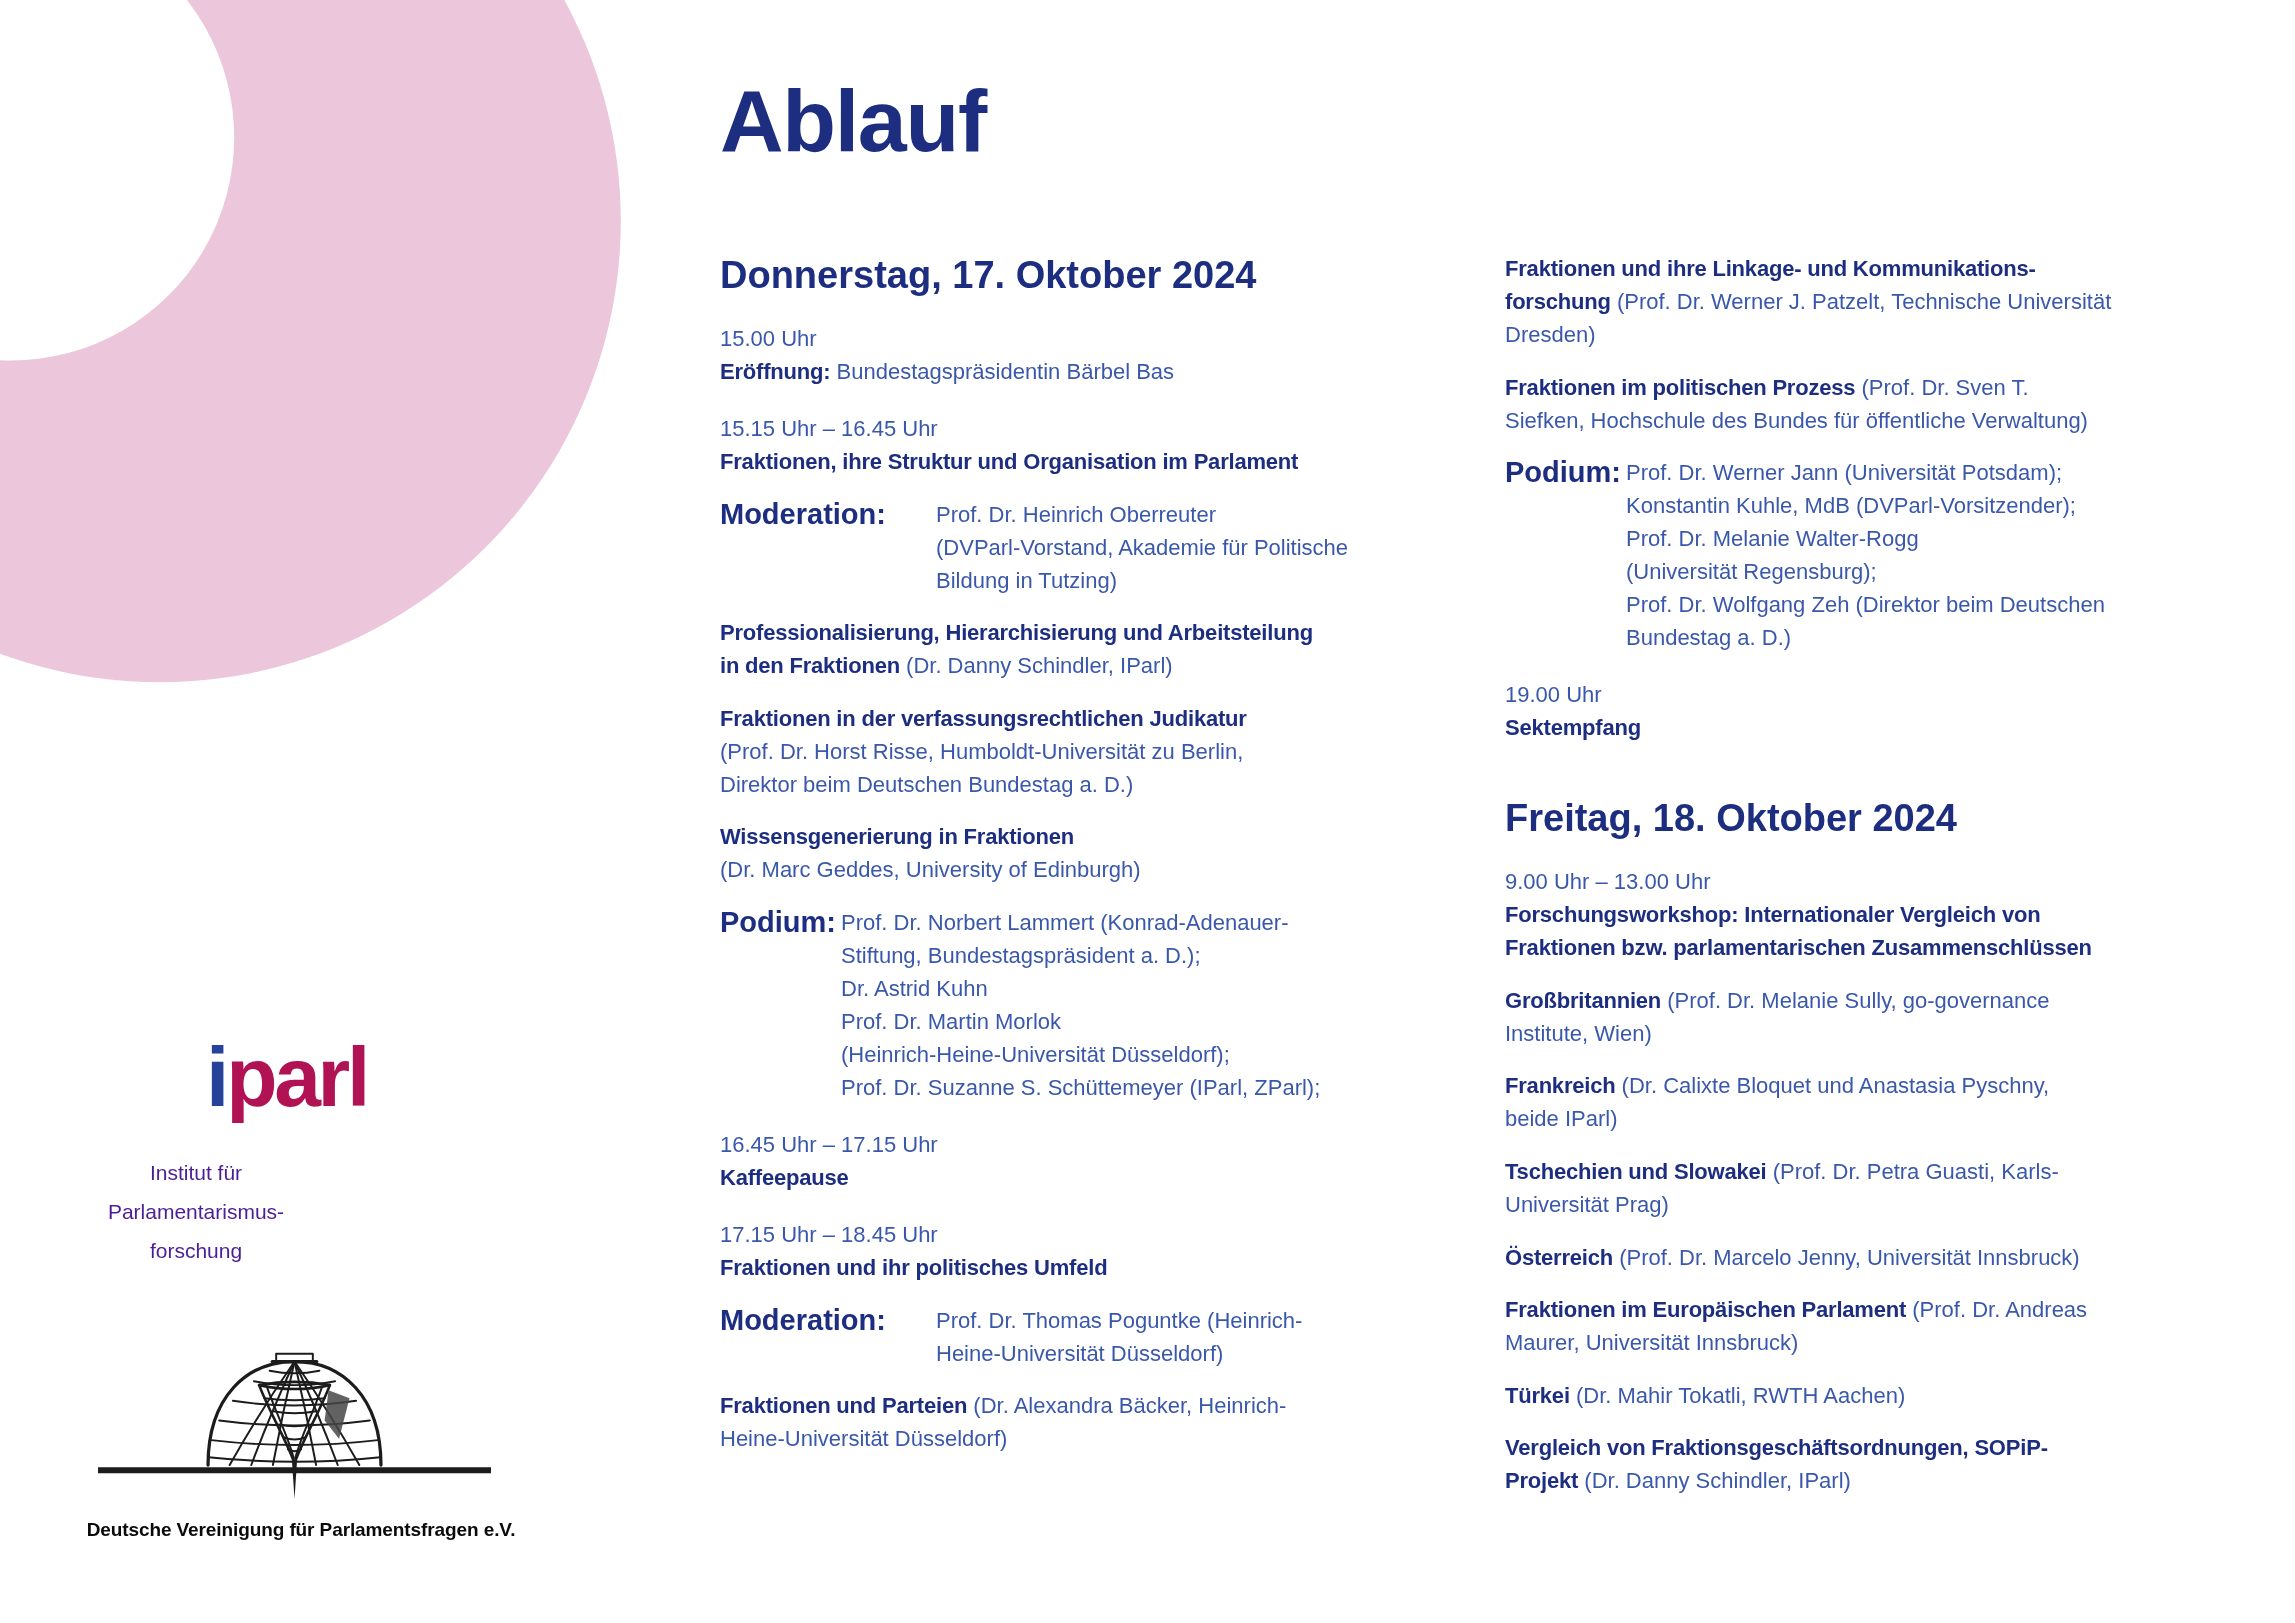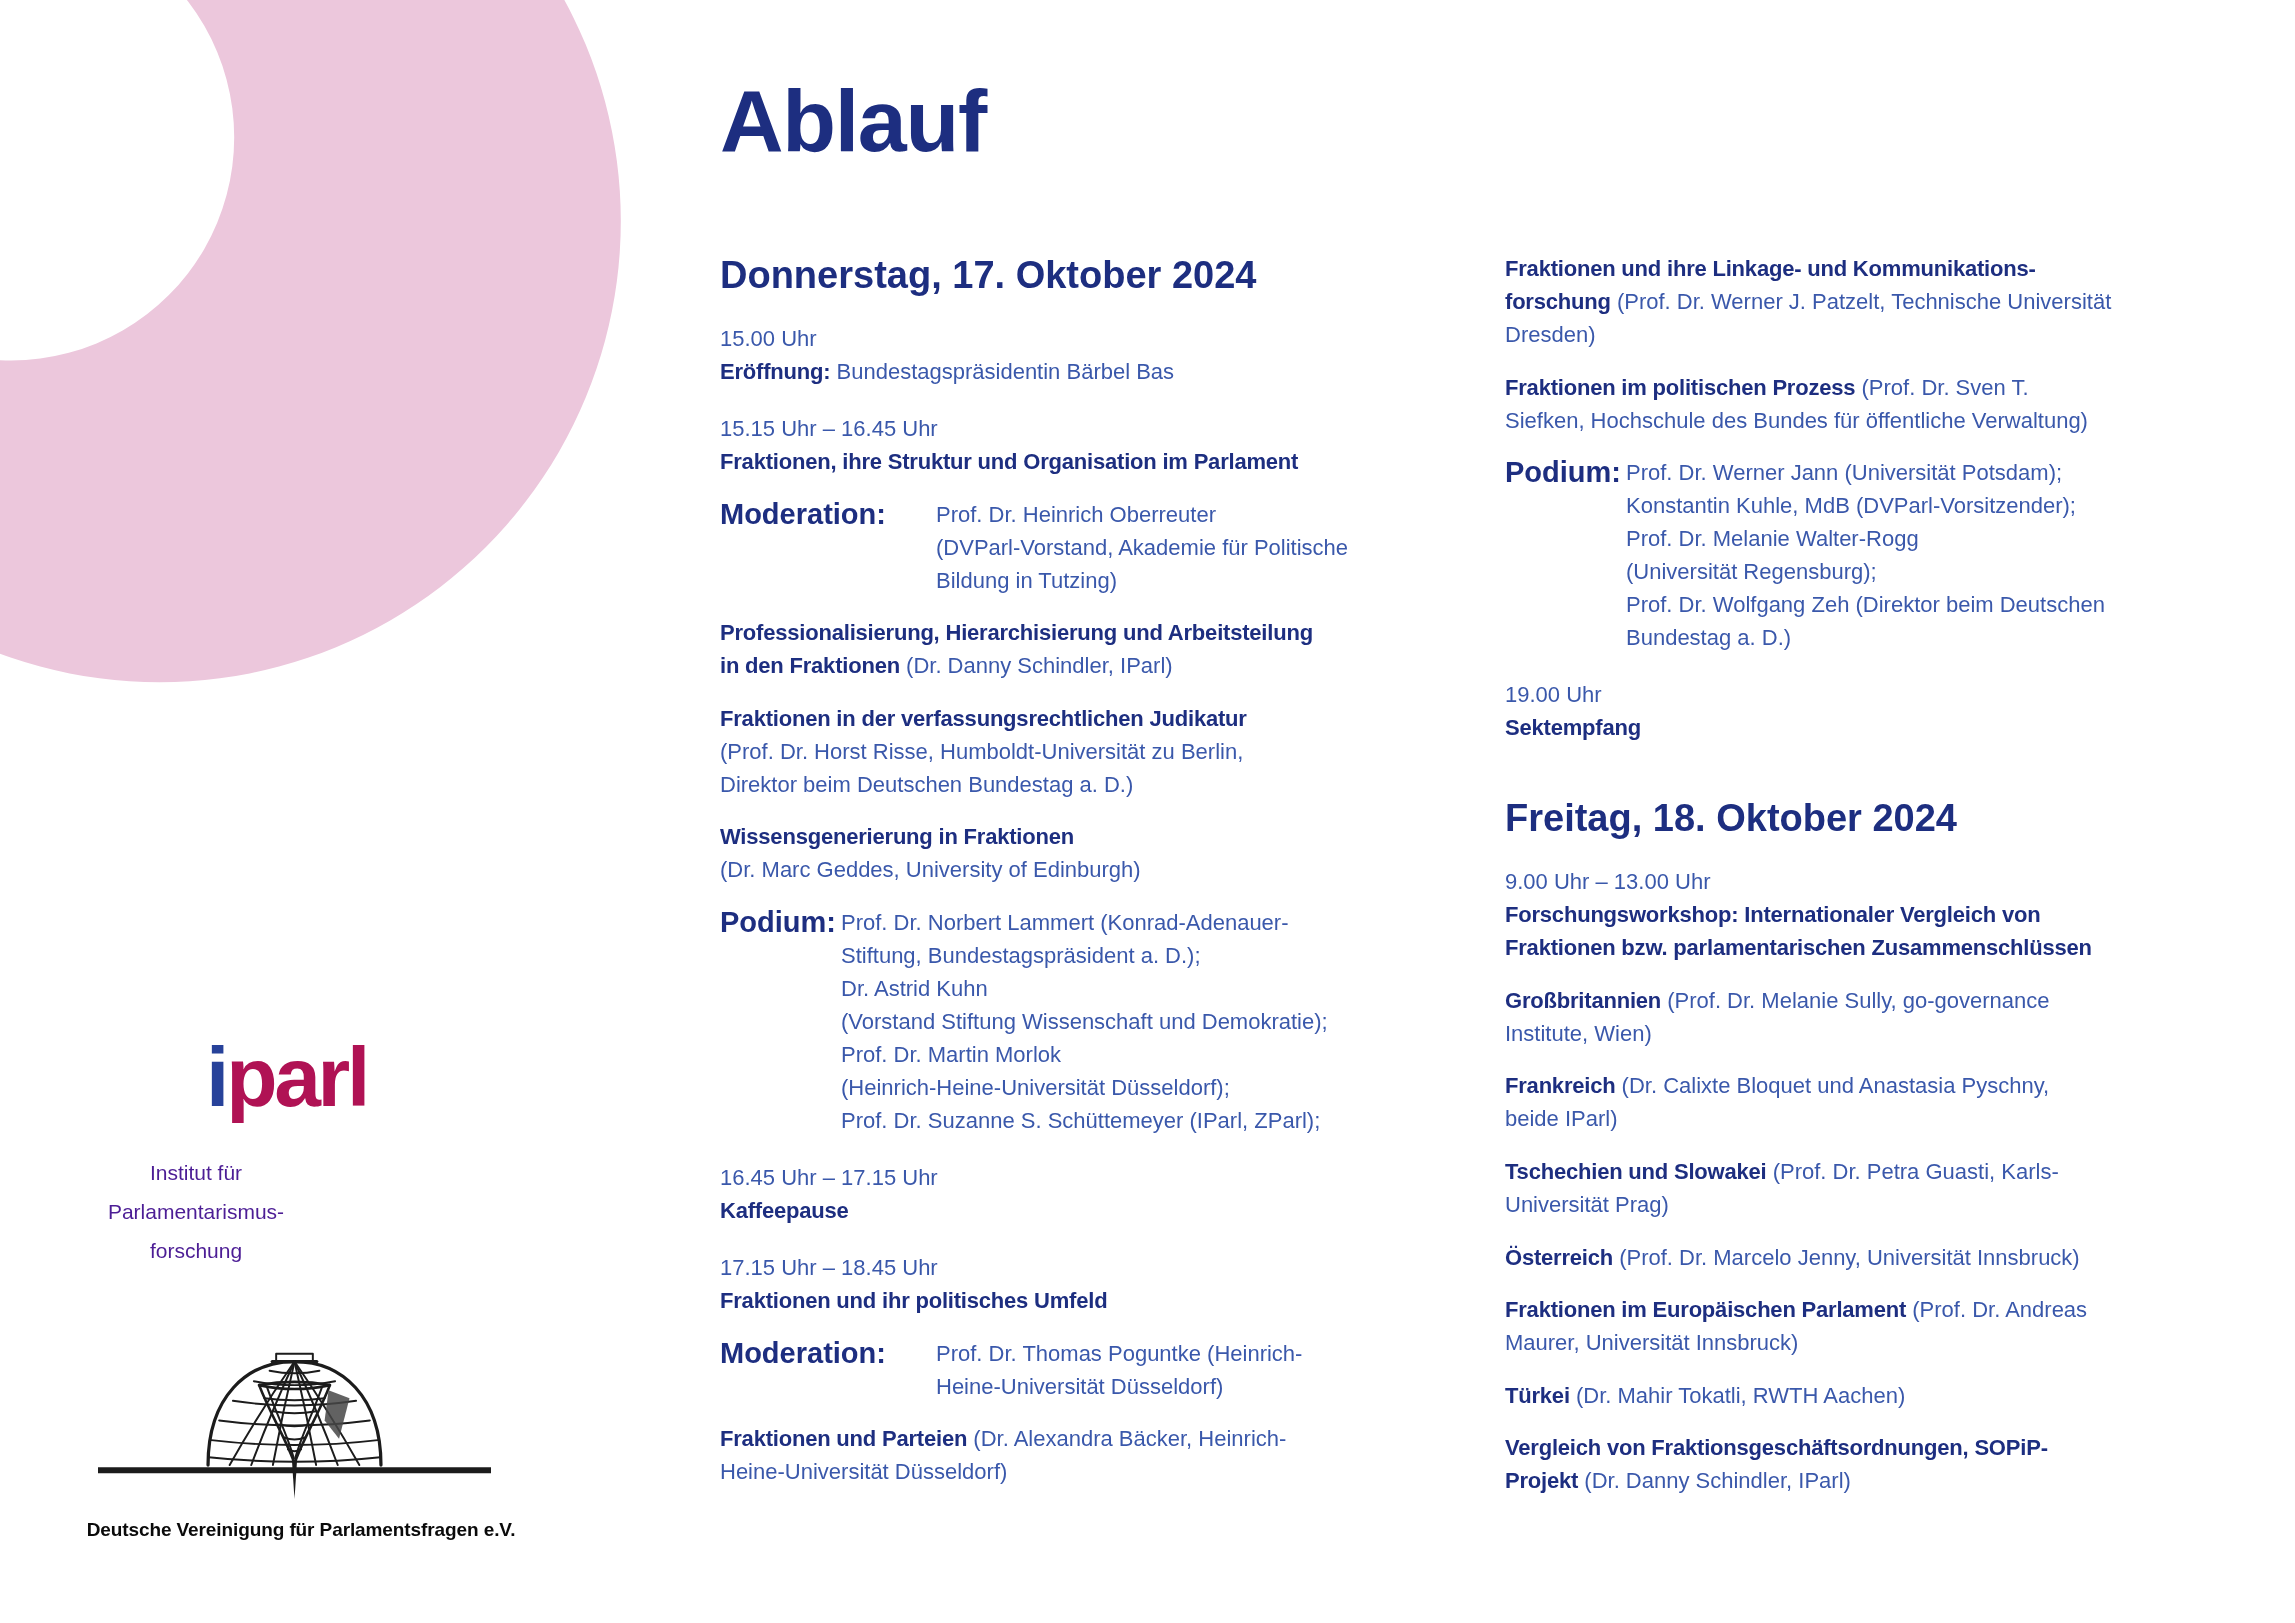--- a/index.html
+++ b/index.html
@@ -116,21 +116,20 @@
         <div class="line"><span class="b">Wissensgenerierung in Fraktionen</span></div>
         <div class="line"><span>(Dr. Marc Geddes, University of Edinburgh)</span></div>
       </div>
     </div>
     <div class="block podium">
       <span class="lbl">Podium:</span>
       <div class="lines">
         <div class="line"><span>Prof. Dr. Norbert Lammert (Konrad-Adenauer-</span></div>
         <div class="line"><span>Stiftung, Bundestagspräsident a. D.);</span></div>
         <div class="line"><span>Dr. Astrid Kuhn</span></div>
-        <div class="line"><span>(Vorstand Stiftung Wissenschaft und Demokratie);</span></div>
         <div class="line"><span>Prof. Dr. Martin Morlok</span></div>
         <div class="line"><span>(Heinrich-Heine-Universität Düsseldorf);</span></div>
         <div class="line"><span>Prof. Dr. Suzanne S. Schüttemeyer (IParl, ZParl);</span></div>
       </div>
     </div>
     <div class="block time-block">
       <div class="lines">
         <div class="line"><span>16.45 Uhr – 17.15 Uhr</span></div>
         <div class="line"><span class="b">Kaffeepause</span></div>
       </div>

